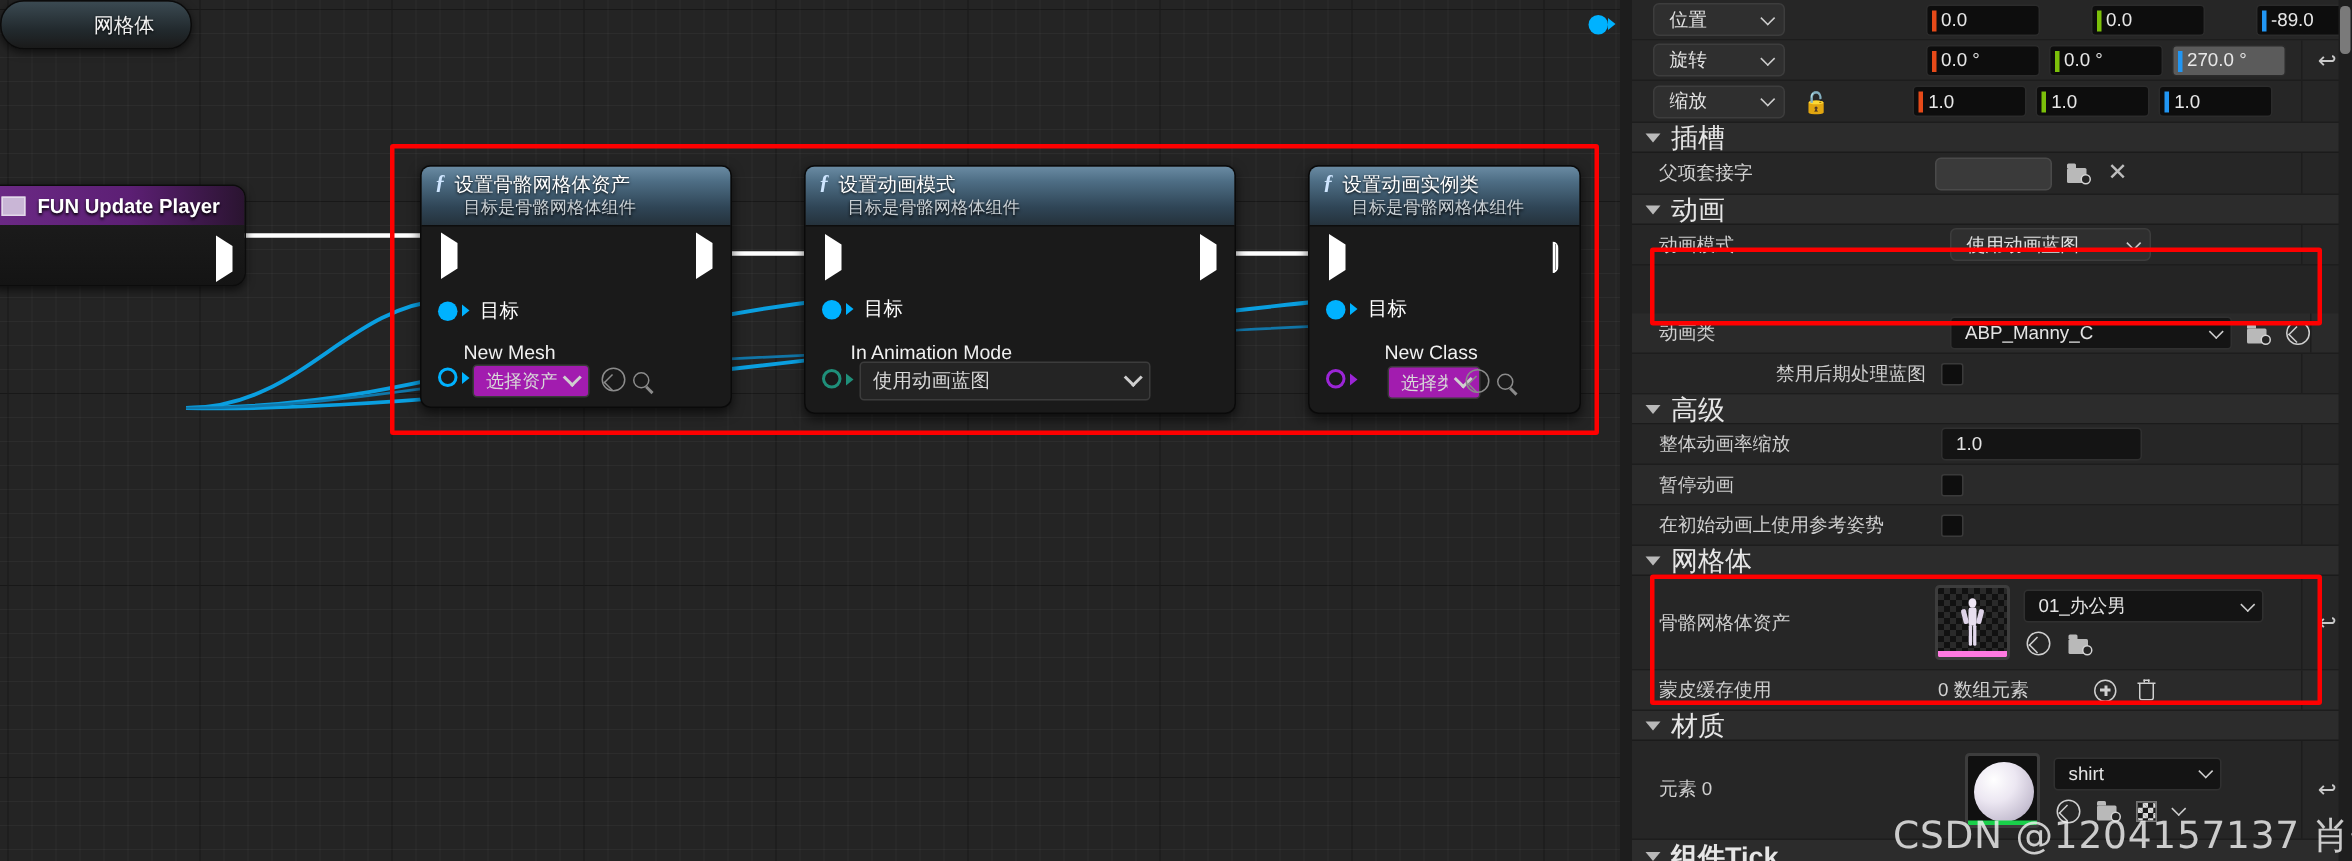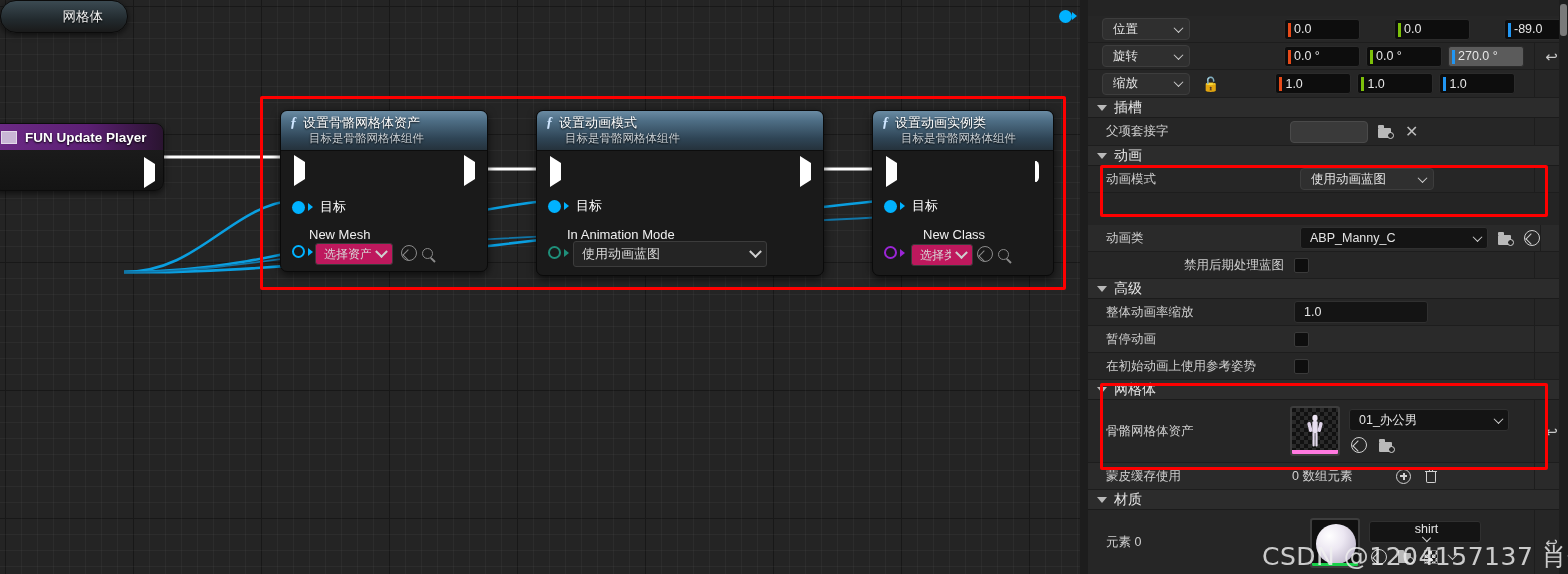--- a/index.html
+++ b/index.html
@@ -77,21 +77,21 @@
   .pin-dot.hollow { background:transparent; border:2.5px solid #00b2ff; }
   .pin-dot.green { background:transparent; border:2.5px solid #1f8f7a; }
   .pin-dot.purple{ background:transparent; border:2.5px solid #9b25d6; }
   .pin-arrow { width:0;height:0;border-left:5px solid #00b2ff;border-top:4px solid transparent;border-bottom:4px solid transparent; margin-left:-4px;}
   .pin-arrow.green{border-left-color:#1f8f7a;}
   .pin-arrow.purple{border-left-color:#9b25d6;}
   .pin-label{ color:#ffffff; font-size:13px; }
 
   .param-label{ position:absolute; color:#f0f0f0; font-size:13px; }
   .combo {
-    position:absolute; background:#be185d; border:1px solid #3a3a3a; border-radius:3px;
+    position:absolute; background:#a21caf; border:1px solid #3a3a3a; border-radius:3px;
     height:22px; display:flex; align-items:center; justify-content:space-between;
     padding:0 6px 0 8px; color:#d8d8d8; font-size:12px;
   }
   .combo .cv{ white-space:nowrap; overflow:hidden; }
   .chev { width:9px;height:9px; border-right:2px solid #cfcfcf; border-bottom:2px solid #cfcfcf;
           transform:rotate(45deg) translate(-2px,-2px); flex:none; margin-left:6px;}
   .miniicons{ position:absolute; display:flex; align-items:center; gap:5px; }
   .circ-back{ width:16px;height:16px;border:1.6px solid #8b8b8b;border-radius:50%; position:relative;}
   .circ-back::after{content:"";position:absolute;left:2px;top:5px;width:7px;height:7px;border-left:1.6px solid #8b8b8b;border-bottom:1.6px solid #8b8b8b;transform:rotate(45deg);}
   .magn{ width:11px;height:11px;border:1.7px solid #8b8b8b;border-radius:50%; position:relative;}
@@ -100,21 +100,21 @@
   .redbox { position:absolute; border:3px solid #fe0000; border-radius:2px; pointer-events:none; }
 
   
   #panel {
     position:absolute; left:1088px; top:0; width:480px; height:574px;
     background:#242424; color:#d2d2d2; font-size:12.5px;
   }
   .sec-hdr{
     height:20px; background:#2c2c2c; border-bottom:1px solid #1b1b1b;
     display:flex; align-items:center; gap:7px; padding-left:9px;
-    color:#e6e6e6; font-size:14px;
+    color:#e6e6e6; font-size:18px;
   }
   .tri-d{ width:0;height:0;border-left:5px solid transparent;border-right:5px solid transparent;border-top:6px solid #b9b9b9;}
   .row{
     display:flex; align-items:center; border-bottom:1px solid #1d1d1d;
     background:#262626; min-height:27px;
   }
   .row.alt{ background:#2a2a2a; }
   .row .lbl{ width:196px; flex:none; padding-left:18px; color:#cfcfcf; }
   .row .val{ flex:1; display:flex; align-items:center; padding-left:6px; }
   .row .rst{ width:34px; flex:none; display:flex; align-items:center; justify-content:center;
@@ -299,39 +299,39 @@
         <div class="pinrow" style="left:11px;top:46px;">
           <span class="pin-dot"></span>
           <span class="pin-arrow"></span>
           <span class="pin-label">目标</span>
         </div>
         <div class="param-label" style="left:30px;top:76px;margin-left:20px;">New Class</div>
         <div class="pinrow" style="left:11px;top:95px;">
           <span class="pin-dot purple"></span>
           <span class="pin-arrow purple"></span>
         </div>
-        <div class="combo" style="left:38px;top:93px;width:62px;">
+        <div class="combo" style="left:52px;top:93px;width:62px;">
           <span class="cv">选择类</span>
           <span class="chev"></span>
         </div>
         <div class="miniicons" style="left:104px;top:95px;">
           <span class="circ-back"></span>
           <span class="magn"></span>
         </div>
       </div>
     </div>
 
     <div class="redbox" style="left:260px;top:96px;width:806px;height:194px;"></div>
   </div>
 
   <div id="gapcol"></div>
 
   <div id="panel">
 
-    <div class="row" style="height:27px;margin-top:16px;">
+    <div class="row" style="height:27px;">
       <div class="lbl" style="width:0;padding:0;"></div>
       <div class="val" style="padding-left:14px;">
         <div class="pill" style="margin-left:0;width:88px;">
           <span>位置</span>
           <span class="small-chev"></span>
         </div>
         <div style="display:flex;margin-left:94px;gap:28px;">
           <div class="numbox x">
               <span>0.0</span>
             </div>
@@ -535,21 +535,21 @@
       <span>材质</span>
     </div>
     <div class="row" style="height:66px;gap:20px;">
       <div class="lbl">元素 0</div>
       <div class="val" style="align-items:center;">
         <div class="sphere-thumb">
           <span class="sphere"></span>
           <span class="gfloor"></span>
         </div>
         <div style="margin-left:9px;">
-          <div class="dark-input" style="width:112px;flex-direction:column;">
+          <div class="dark-input" style="width:112px;">
             <span>shirt</span>
             <span class="small-chev"></span>
           </div>
           <div style="display:flex;align-items:center;gap:11px;margin-top:6px;padding-left:2px;">
             <span class="back-ico"></span>
             <span class="folder-ico">
                 <i class="fb"></i>
                 <i class="ft"></i>
                 <i class="fm"></i>
               </span>

